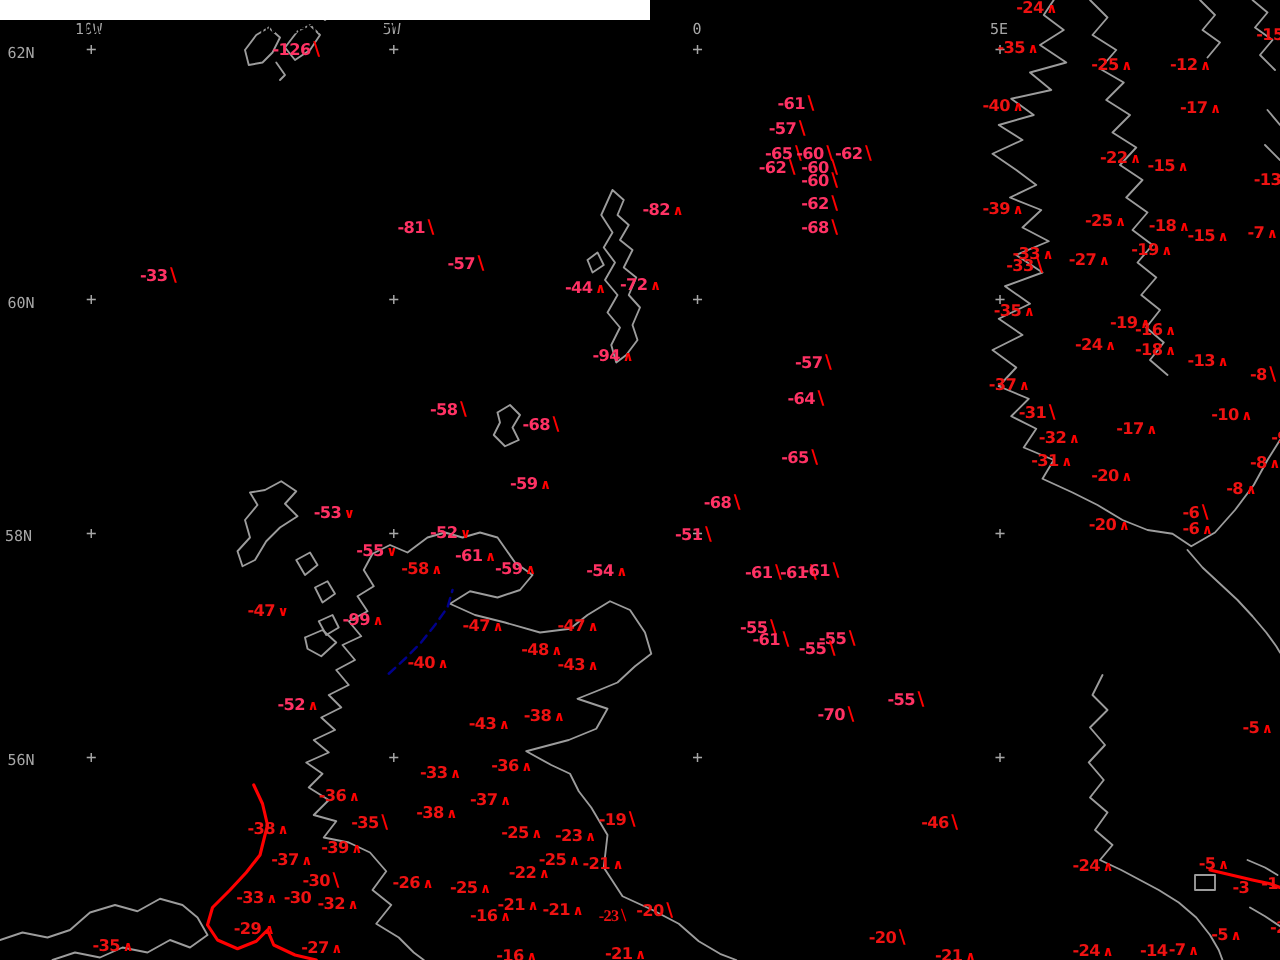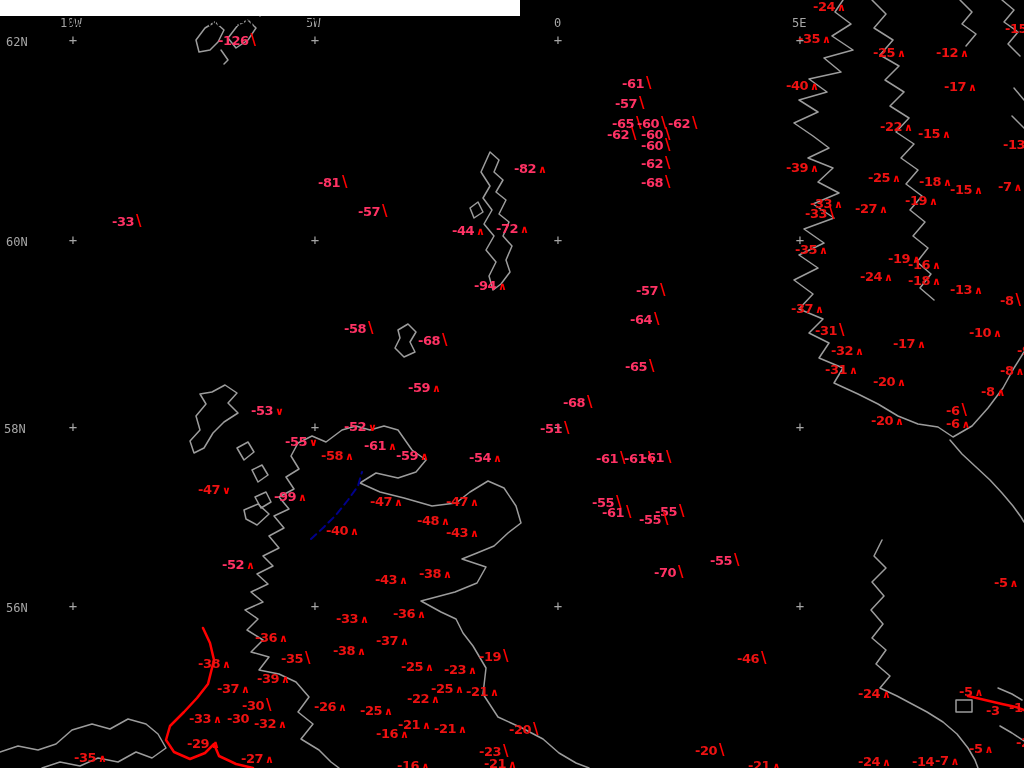--- a/index.html
+++ b/index.html
@@ -208,21 +208,21 @@
       <div class="station" style="left: 479px; top: 656px;"><span class="vR">-19</span><span class="sym sym-f">\</span></div>
       <div class="station" style="left: 401px; top: 666px;"><span class="vR">-25</span><span class="sym sym-p">∧</span></div>
       <div class="station" style="left: 444px; top: 669px;"><span class="vR">-23</span><span class="sym sym-p">∧</span></div>
       <div class="station" style="left: 431px; top: 688px;"><span class="vR">-25</span><span class="sym sym-p">∧</span></div>
       <div class="station" style="left: 466px; top: 691px;"><span class="vR">-21</span><span class="sym sym-p">∧</span></div>
       <div class="station" style="left: 407px; top: 698px;"><span class="vR">-22</span><span class="sym sym-p">∧</span></div>
       <div class="station" style="left: 398px; top: 724px;"><span class="vR">-21</span><span class="sym sym-p">∧</span></div>
       <div class="station" style="left: 434px; top: 728px;"><span class="vR">-21</span><span class="sym sym-p">∧</span></div>
       <div class="station" style="left: 376px; top: 733px;"><span class="vR">-16</span><span class="sym sym-p">∧</span></div>
       <div class="station" style="left: 509px; top: 729px;"><span class="vR">-20</span><span class="sym sym-f">\</span></div>
-      <div class="station" style="left: 479px; top: 751px;"><span class="vR">-23</span><span class="sym sym-f">\</span></div>
+      <div class="station" style="left: 479px; top: 732px; font-family: Liberation Serif, serif;"><span class="vR">-23</span><span class="sym sym-f">\</span></div>
       <div class="station" style="left: 484px; top: 763px;"><span class="vR">-21</span><span class="sym sym-p">∧</span></div>
       <div class="station" style="left: 397px; top: 765px;"><span class="vR">-16</span><span class="sym sym-p">∧</span></div>
       <div class="station" style="left: 737px; top: 658px;"><span class="vR">-46</span><span class="sym sym-f">\</span></div>
       <div class="station" style="left: 695px; top: 750px;"><span class="vR">-20</span><span class="sym sym-f">\</span></div>
       <div class="station" style="left: 748px; top: 765px;"><span class="vR">-21</span><span class="sym sym-p">∧</span></div>
       <div class="station" style="left: 858px; top: 693px;"><span class="vR">-24</span><span class="sym sym-p">∧</span></div>
       <div class="station" style="left: 858px; top: 761px;"><span class="vR">-24</span><span class="sym sym-p">∧</span></div>
       <div class="station" style="left: 912px; top: 761px;"><span class="vR">-14</span></div>
       <div class="station" style="left: 935px; top: 760px;"><span class="vR">-7</span><span class="sym sym-p">∧</span></div>
       <div class="station" style="left: 994px; top: 582px;"><span class="vR">-5</span><span class="sym sym-p">∧</span></div>

